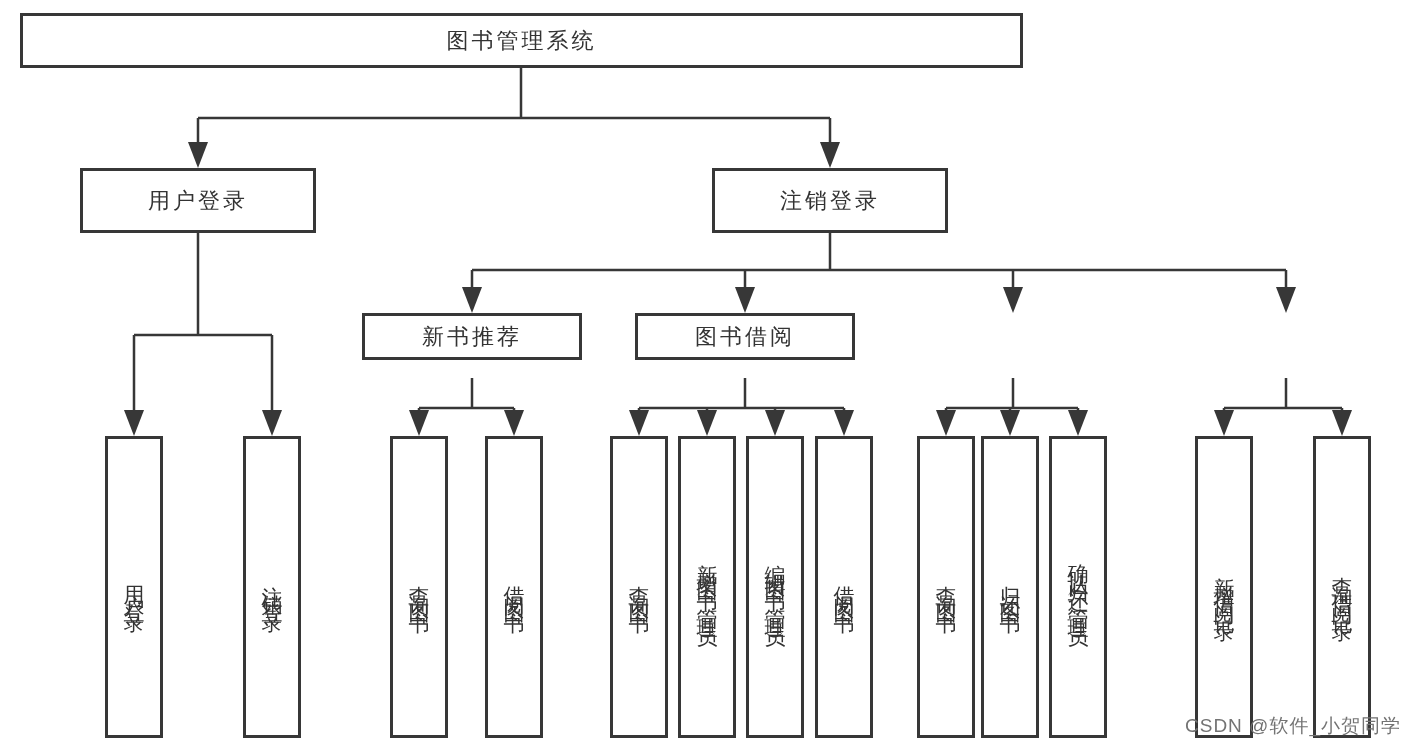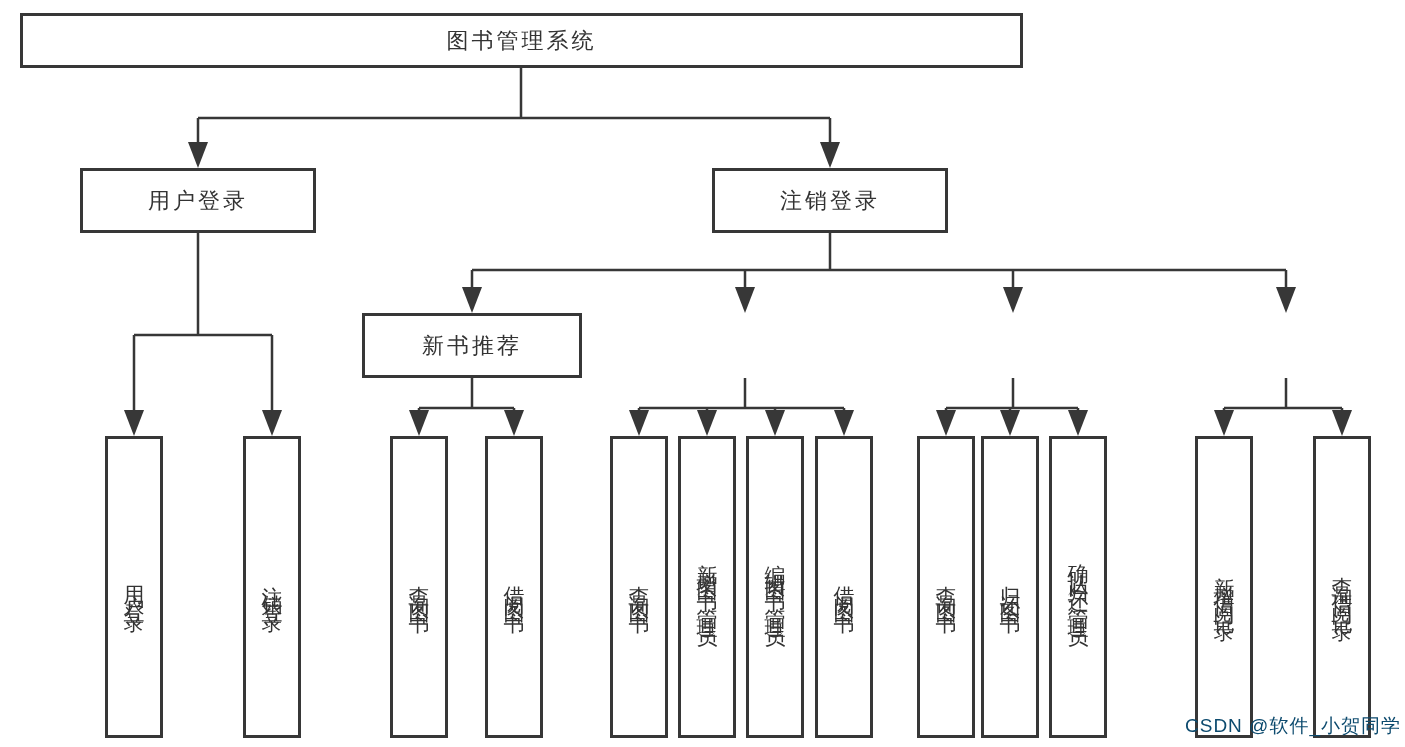--- a/index.html
+++ b/index.html
@@ -16,36 +16,36 @@
     background:#ffffff;
     border:3px solid #373737;
     box-sizing:border-box;
     display:flex; align-items:center; justify-content:center;
     color:#333333;
     z-index:2;
   }
   .hbox { font-size:22px; letter-spacing:3px; }
   .root { left:20px; top:13px; width:1003px; height:55px; }
   .l2   { top:168px; width:236px; height:65px; }
-  .l3   { top:313px; width:220px; height:65px; }
+  .l3   { top:313px; width:220px; height:47px; }
   .vbox { top:436px; width:58px; height:302px; }
   .vtext {
     writing-mode:vertical-rl;
     text-orientation:mixed;
     font-size:21px;
     letter-spacing:9px;
     white-space:nowrap;
     color:#333333;
   }
   .watermark {
     position:absolute;
     left:1185px; top:713px;
     font-size:19px;
     letter-spacing:1px;
-    color:#0c4a6e;
+    color:#737373;
     white-space:nowrap;
     z-index:6;
   }
 </style>
 </head>
 <body>
 
 <div class="canvas">
 
   <svg class="connectors" width="1405" height="747" viewBox="0 0 1405 747">
@@ -78,20 +78,21 @@
       <polygon points="1332,410 1352,410 1342,436"></polygon>
     </g>
   </svg>
 
   <div class="box hbox root">图书管理系统</div>
 
   <div class="box hbox l2" style="left:80px">用户登录</div>
   <div class="box hbox l2" style="left:712px">注销登录</div>
 
   <div class="box hbox l3" style="left:362px">新书推荐</div>
+  <div class="box hbox l3" style="left:635px">图书借阅</div>
 
   <div class="box vbox" style="left:105px">
     <span class="vtext">用户登录</span>
   </div>
   <div class="box vbox" style="left:243px">
     <span class="vtext">注销登录</span>
   </div>
 
   <div class="box vbox" style="left:390px">
     <span class="vtext">查询图书</span>

